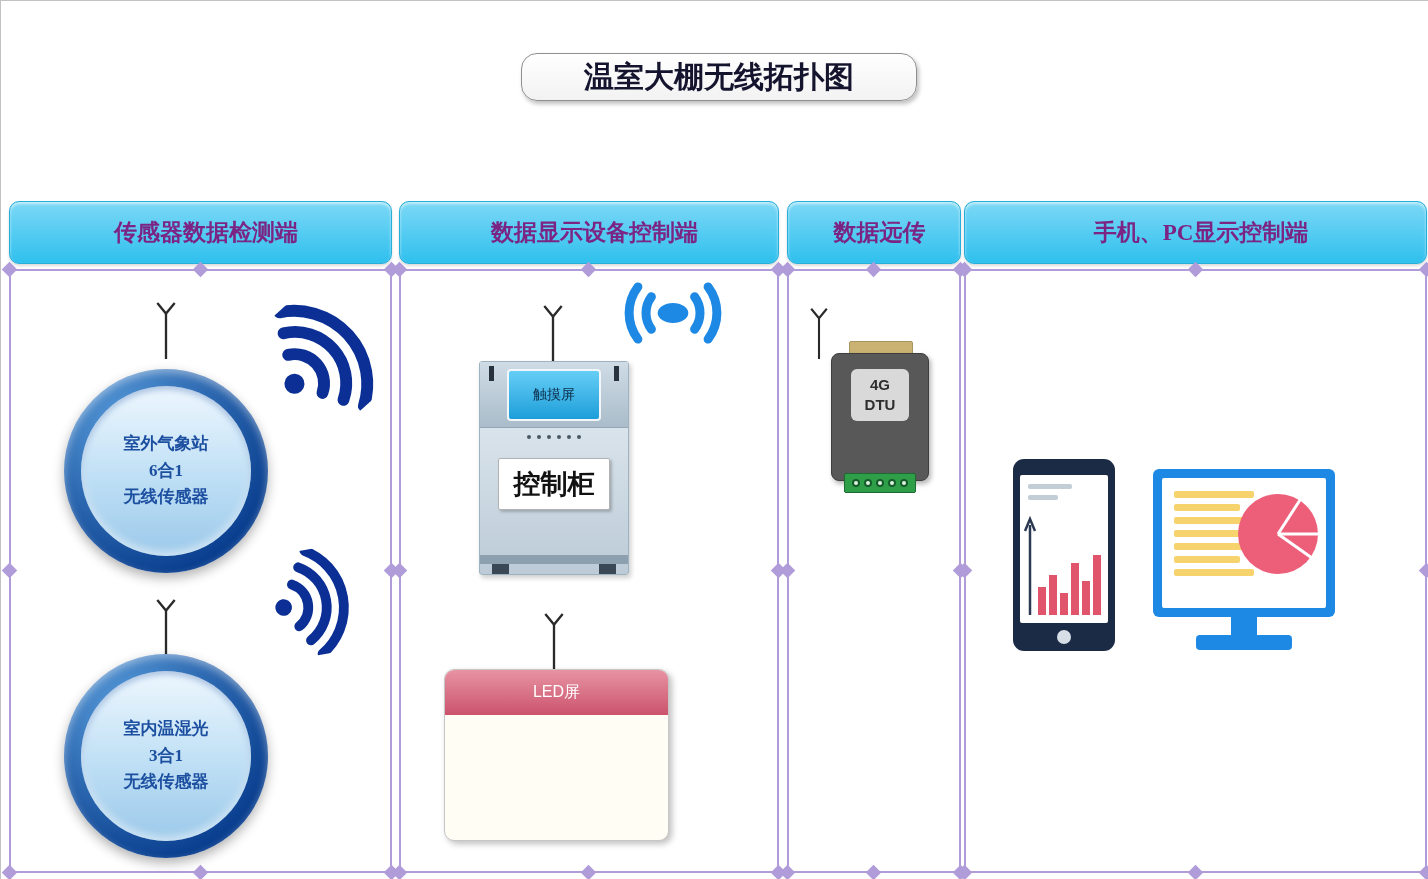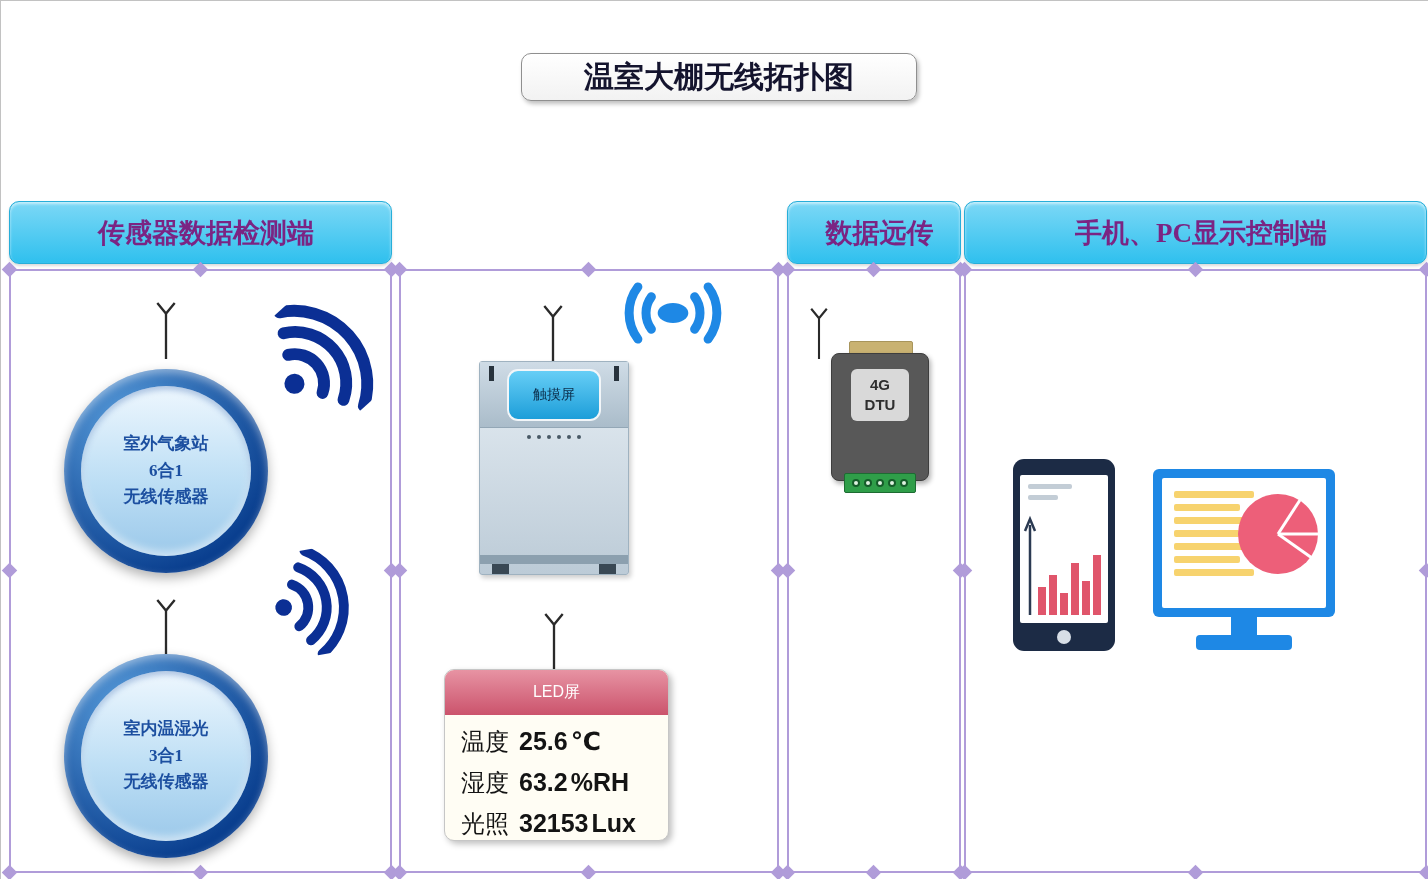--- a/index.html
+++ b/index.html
@@ -10,30 +10,30 @@
     --phone-frame:#1c2b45;
   }
   *{box-sizing:border-box;margin:0;padding:0;}
   body{background:#fff;font-family:"Liberation Sans","DejaVu Sans",sans-serif;}
   #page{position:relative;width:1428px;height:879px;background:#fff;overflow:hidden;
         border-left:1px solid #c2c2c2;border-top:1px solid #c2c2c2;}
 
   
   .title-box{position:absolute;left:520px;top:52px;width:396px;height:48px;
     background:linear-gradient(180deg,#ffffff,#f2f2f2);
-    border:1px solid #8f8f8f;border-radius:10px;box-shadow:2px 3px 4px rgba(0,0,0,.25);
+    border:1px solid #8f8f8f;border-radius:16px;box-shadow:2px 3px 4px rgba(0,0,0,.25);
     display:flex;align-items:center;justify-content:center;
     font-family:"Liberation Serif","DejaVu Serif",serif;font-weight:bold;font-size:30px;color:#14142e;}
 
   
   .col-header{position:absolute;top:200px;height:63px;border-radius:10px;
     background:linear-gradient(180deg,var(--header-bg-top),var(--header-bg-bottom));
     border:1px solid #27aed9;box-shadow:inset 0 2px 3px rgba(255,255,255,.6),0 2px 3px rgba(0,0,0,.15);
     display:flex;align-items:center;justify-content:center;
-    font-family:"Liberation Serif","DejaVu Serif",serif;font-weight:bold;font-size:27px;color:var(--header-text);padding-left:11px;}
+    font-family:"Liberation Serif","DejaVu Serif",serif;font-weight:bold;font-size:23px;color:var(--header-text);padding-left:11px;}
   #ch1{left:8px;width:383px;} #ch2{left:398px;width:380px;}
   #ch3{left:786px;width:174px;} #ch4{left:963px;width:463px;}
 
   
   .panel{position:absolute;top:268px;height:604px;border:2px solid var(--frame);}
   #panel1{left:8px;width:383px;} #panel2{left:398px;width:380px;}
   #panel3{left:786px;width:174px;} #panel4{left:963px;width:463px;}
   .orn{position:absolute;width:11px;height:11px;background:var(--frame);transform:rotate(45deg);}
   .orn.tl{left:-7px;top:-7px}.orn.tr{right:-7px;top:-7px}
   .orn.bl{left:-7px;bottom:-7px}.orn.br{right:-7px;bottom:-7px}
@@ -68,21 +68,21 @@
   
   #ant-cab{left:539px;top:303px;width:26px;height:58px;}
   .cabinet{position:absolute;left:478px;top:360px;width:150px;height:214px;
     background:linear-gradient(180deg,#e6eef4,#bccbd7);border:1px solid #9fb2c0;border-radius:3px;
     box-shadow:2px 3px 5px rgba(0,0,0,.2);}
   .cab-top{position:relative;height:66px;background:linear-gradient(180deg,#cfdce6,#aabcca);
     border-bottom:1px solid #93a7b6;}
   .bolt{position:absolute;top:4px;width:5px;height:15px;background:#27323c;}
   .bolt.bl-l{left:9px;} .bolt.bl-r{right:9px;}
   .cab-screen{position:absolute;left:50%;top:7px;transform:translateX(-50%);width:94px;height:52px;
-    background:linear-gradient(180deg,#66cef6,#1d9ed9);border:2px solid #f2f6f9;border-radius:11px;
+    background:linear-gradient(180deg,#66cef6,#1d9ed9);border:2px solid #f2f6f9;border-radius:4px;
     display:flex;align-items:center;justify-content:center;font-size:14px;color:#0b2d4a;}
   .cab-dots{display:flex;gap:6px;justify-content:center;padding-top:7px;}
   .cab-dots i{width:4px;height:4px;border-radius:50%;background:#495966;}
   .cab-label{position:absolute;left:50%;top:96px;transform:translateX(-50%);width:112px;height:52px;
     background:#fff;border:1px solid #b2b2b2;border-radius:2px;box-shadow:2px 2px 3px rgba(0,0,0,.22);
     display:flex;align-items:center;justify-content:center;font-size:27px;font-weight:bold;
     font-family:"Liberation Serif","DejaVu Serif",serif;color:#111;}
   .cab-bottom{position:absolute;left:0;right:0;bottom:10px;height:9px;background:#8ca0af;}
   .foot{position:absolute;bottom:0;width:17px;height:10px;background:#394854;}
   .foot.f-l{left:12px;} .foot.f-r{right:12px;}
@@ -136,20 +136,21 @@
   .mon-base{position:absolute;left:1195px;top:634px;width:96px;height:15px;background:var(--monitor-blue);border-radius:4px;}
 </style>
 </head>
 <body>
 
 <div id="page">
 
   <div class="title-box">温室大棚无线拓扑图</div>
 
   <div class="col-header" id="ch1">传感器数据检测端</div>
+  <div class="col-header" id="ch2">数据显示设备控制端</div>
   <div class="col-header" id="ch4">手机、PC显示控制端</div>
   <div class="col-header" id="ch3">数据远传</div>
 
   <div class="panel" id="panel1">
       <i class="orn tl"></i>
       <i class="orn tr"></i>
       <i class="orn bl"></i>
       <i class="orn br"></i>
       <i class="orn tm"></i>
       <i class="orn bm"></i>
@@ -245,43 +246,33 @@
       <div class="cab-screen">触摸屏</div>
     </div>
     <div class="cab-dots">
       <i></i>
         <i></i>
         <i></i>
         <i></i>
         <i></i>
         <i></i>
     </div>
+    <div class="cab-label">控制柜</div>
     <div class="cab-bottom"></div>
     <span class="foot f-l"></span>
     <span class="foot f-r"></span>
   </div>
 
   <svg class="antenna" id="ant-led" viewBox="0 0 26 60">
     <path d="M13 13 L13 60"></path>
       <path d="M4 2 L13 13 L22 2"></path>
   </svg>
 
   <div class="led">
     <div class="led-header">LED屏</div>
-    <div class="led-body">
-      <div class="led-row">
-        <span class="led-label">温度</span><span class="led-value">25.6</span><span class="led-unit">℃</span>
-      </div>
-      <div class="led-row">
-        <span class="led-label">湿度</span><span class="led-value">63.2</span><span class="led-unit">%RH</span>
-      </div>
-      <div class="led-row">
-        <span class="led-label">光照</span><span class="led-value">32153</span><span class="led-unit">Lux</span>
-      </div>
-    </div>
   </div>
 
   <svg class="antenna" id="ant-dtu" viewBox="0 0 26 60">
     <path d="M13 13 L13 60"></path>
       <path d="M4 2 L13 13 L22 2"></path>
   </svg>
   <div class="dtu-tan"></div>
   <div class="dtu-body"></div>
   <div class="dtu-label">4G
 DTU</div>

